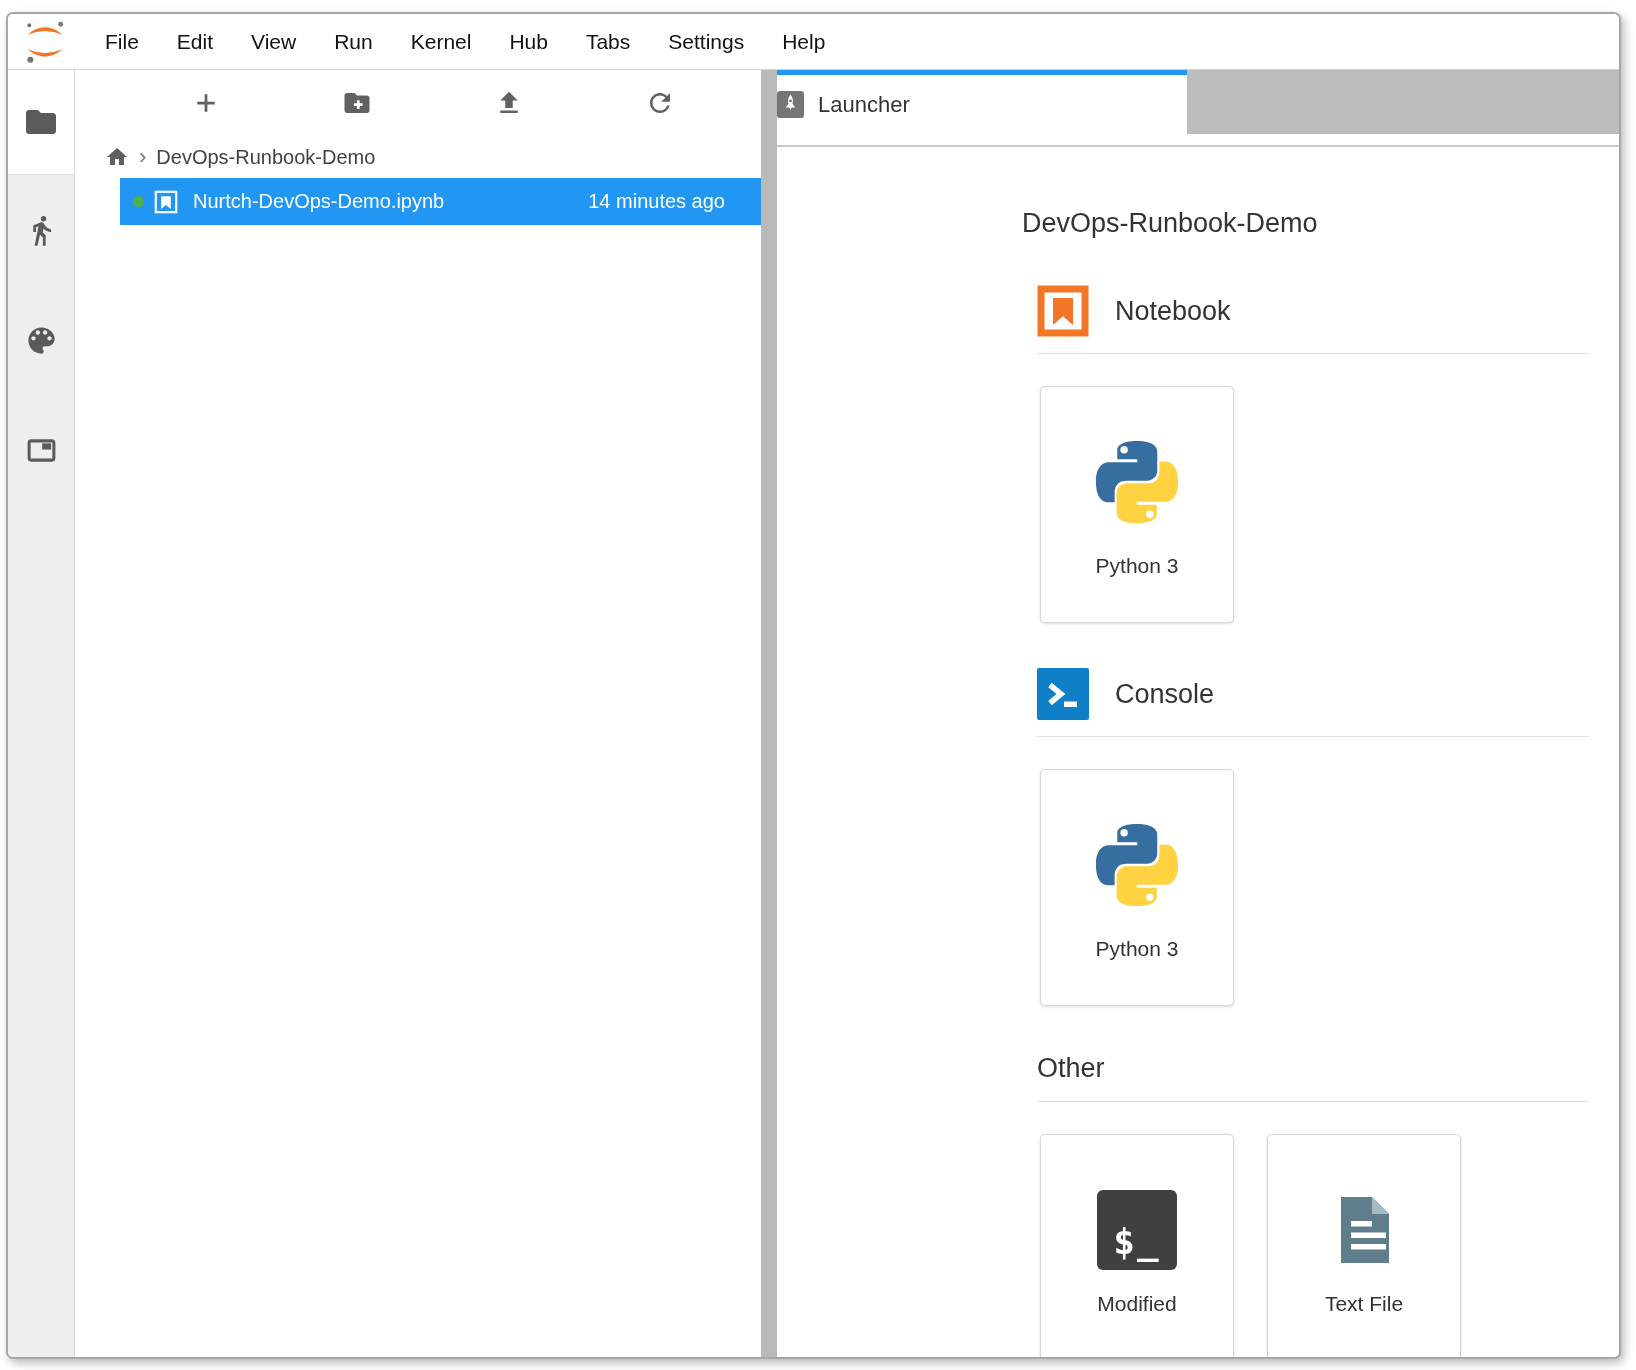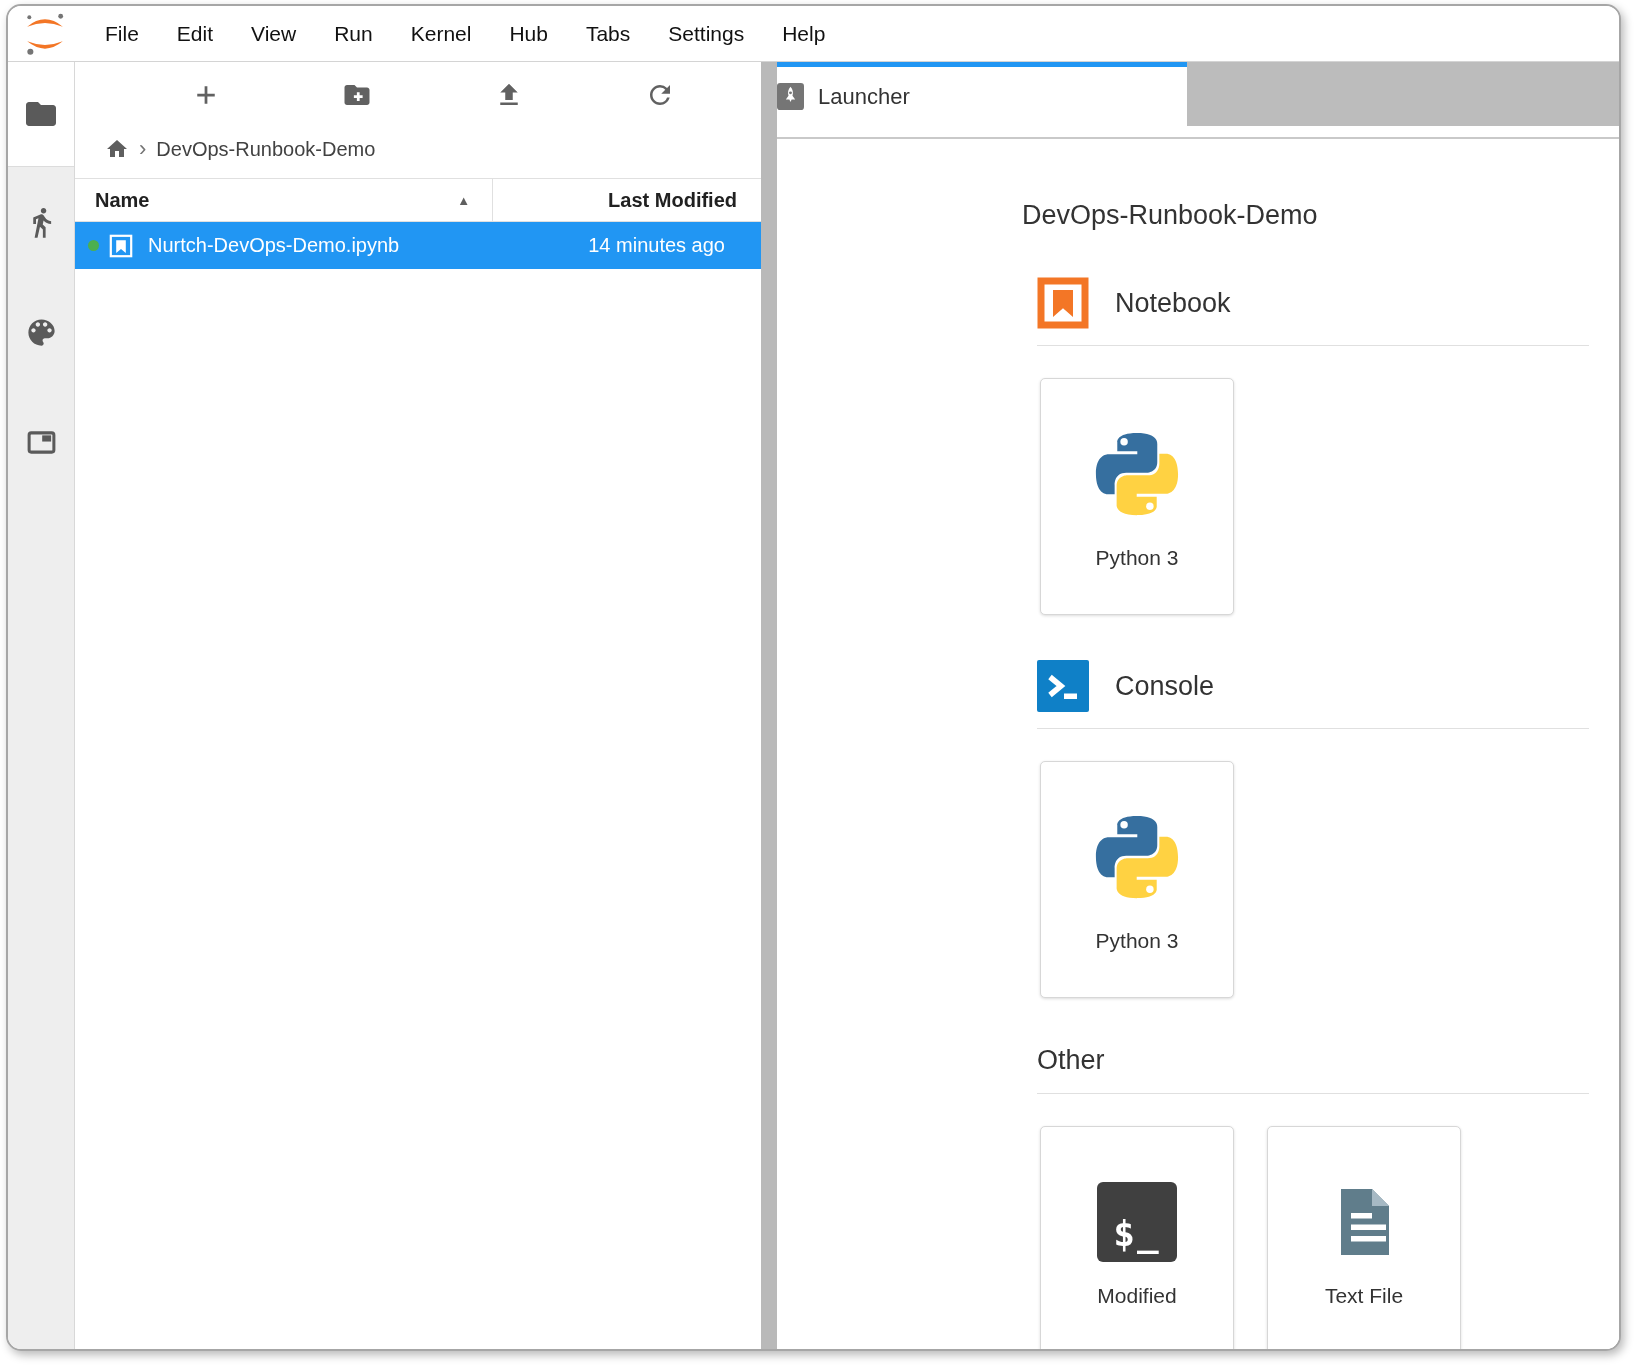--- a/index.html
+++ b/index.html
@@ -1,19 +1,19 @@
 <!DOCTYPE html>
 <html><head>
 <meta charset="utf-8">
 <style>
   * { margin:0; padding:0; box-sizing:border-box; }
   html,body { width:1636px; height:1370px; background:#fff;
     font-family:"Liberation Sans", sans-serif; color:#212121; }
-  .window { position:absolute; left:6px; top:4px; width:1615px; height:1347px;
-    border:2px solid #a6a6a6; border-radius:15px; overflow:hidden; background:#fff;
+  .window { position:absolute; left:6px; top:12px; width:1615px; height:1347px;
+    border:2px solid #a6a6a6; border-radius:7px; overflow:hidden; background:#fff;
     box-shadow:3px 4px 10px rgba(0,0,0,.28); display:flex; flex-direction:column;justify-content:flex-end; }
 
   
   .menubar { height:56px; flex:0 0 56px; background:#fff; display:flex; align-items:center;
     border-bottom:1px solid #d4d4d4; padding-left:14px; }
   .logo { width:46px; height:46px; margin-right:18px; flex:0 0 auto; }
   .menu-item { font-size:21px; color:#111; padding:0 19px; cursor:default; }
 
   
   .main-row { flex:1; display:flex; min-height:0; }
@@ -32,21 +32,21 @@
   .fb-toolbar { height:66px; display:flex; align-items:center; padding:0 25px 0 55px; }
   .fb-toolbar .tbtn { flex:1; display:flex; justify-content:center; align-items:center; cursor:pointer; }
   .fb-breadcrumb { height:42px; display:flex; align-items:center; padding-left:30px; font-size:20px; color:#424242; }
   .fb-breadcrumb .sep { margin:0 10px; color:#757575; font-size:22px; }
   .fb-header { height:44px; margin-top:8px; border-top:1px solid #e0e0e0; border-bottom:1px solid #e0e0e0;
     display:flex; align-items:center; font-weight:bold; font-size:20px; }
   .col-name { width:418px; display:flex; align-items:center; padding-left:20px; border-right:1px solid #e0e0e0; height:100%; }
   .col-name .sort { margin-left:auto; margin-right:22px; font-size:13px; color:#5f5f5f; }
   .col-mod { flex:1; text-align:right; padding-right:24px; }
   .fb-row { height:47px; display:flex; align-items:center; font-size:20px; }
-  .fb-row.selected { background:#2196f3; color:#fff; }
+  .fb-row.selected { background:#2196f3; color:#fff;margin-left:45px; }
   .dot { width:11px; height:11px; border-radius:50%; background:#4caf50; margin:0 9px 0 13px; flex:0 0 auto; }
   .fb-row .nbicon { margin-right:14px; flex:0 0 auto; display:flex; }
   .fb-row .fname { flex:1; white-space:nowrap; overflow:hidden; }
   .fb-row .ftime { width:232px; text-align:right; padding-right:36px; }
   .fb-empty { flex:1; background:#fff; }
 
   
   .splitter { width:16px; flex:0 0 16px; background:#b9b9b9; cursor:col-resize; }
 
   
@@ -155,29 +155,20 @@
       </div>
 
       <div class="fb-breadcrumb">
         <svg width="24" height="24" viewBox="0 0 24 24">
           <path d="M10 20v-6h4v6h5v-8h3L12 3 2 12h3v8z" fill="#5f5f5f"></path>
         </svg>
         <span class="sep">›</span>
         <span>DevOps-Runbook-Demo</span>
       </div>
 
-      <div class="fb-header">
-        <div class="col-name">
-          <span>Name</span>
-          <span class="sort">▲</span>
-        </div>
-        <div class="col-mod">
-          <span>Last Modified</span>
-        </div>
-      </div>
 
       <div class="fb-row selected">
         <span class="dot"></span>
         <span class="nbicon">
           <svg width="26" height="26" viewBox="0 0 26 26">
             <rect x="2.8" y="2.8" width="20.4" height="20.4" fill="none" stroke="#fff" stroke-width="2.2"></rect>
             <path d="M8.2 7.2h9.6V20l-4.8-4.1L8.2 20z" fill="#fff"></path>
           </svg>
         </span>
         <span class="fname">Nurtch-DevOps-Demo.ipynb</span>

